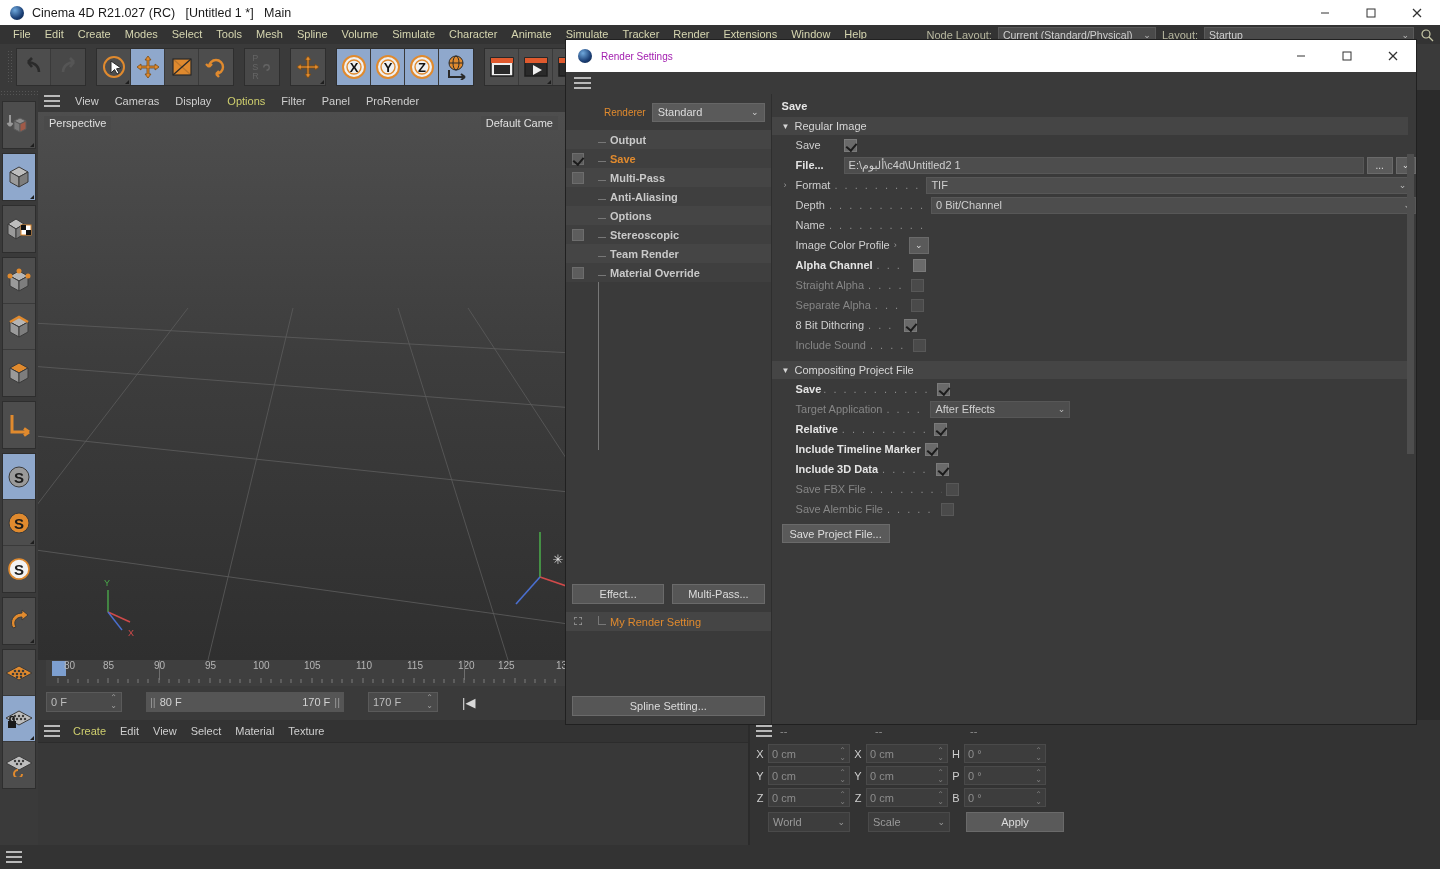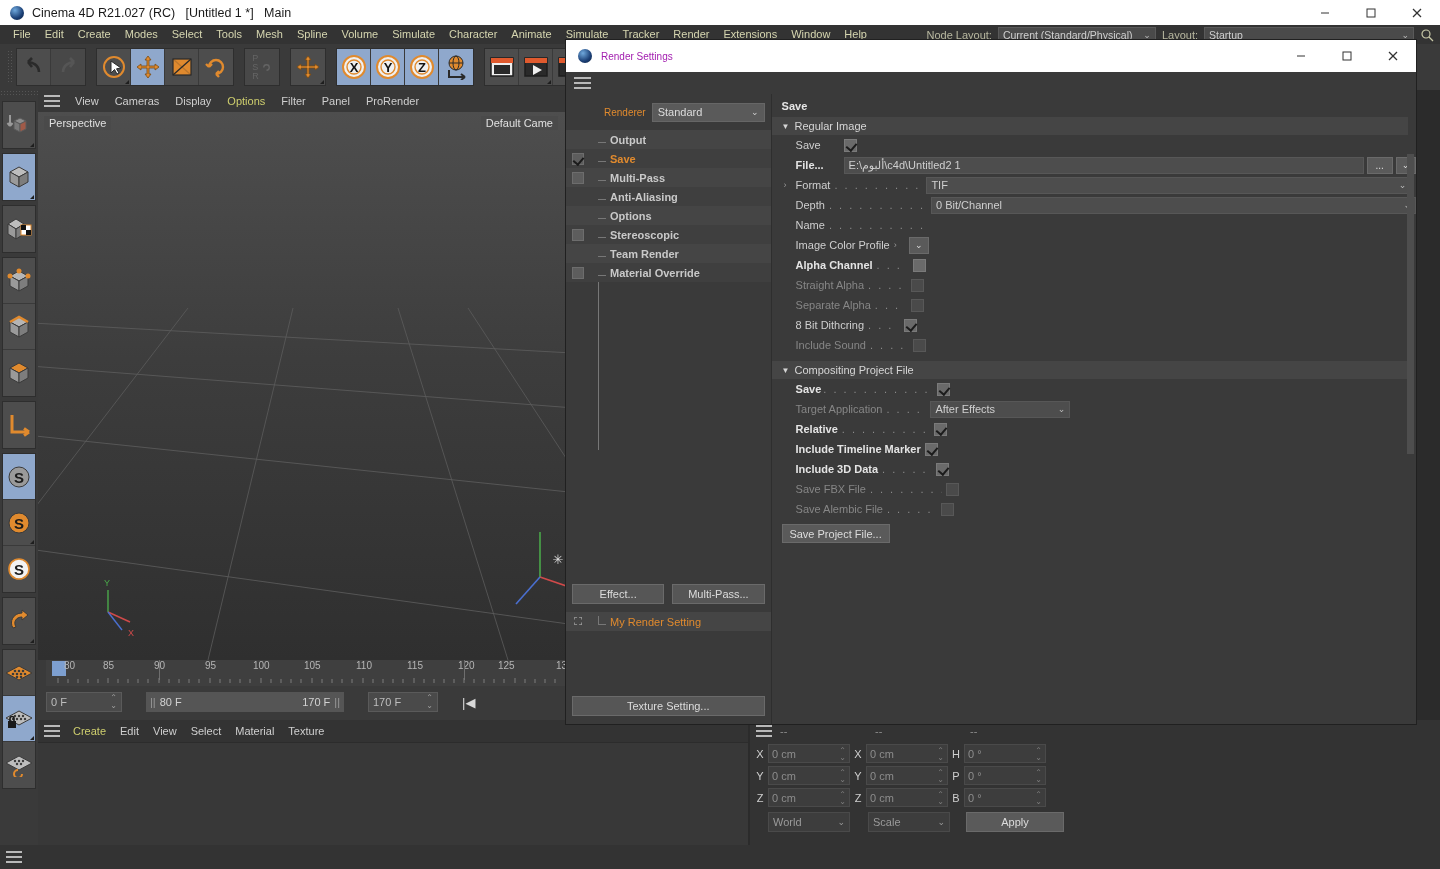--- a/index.html
+++ b/index.html
@@ -902,21 +902,21 @@
         <div class="rs-btn">Effect...</div>
         <div class="rs-btn">Multi-Pass...</div>
       </div>
 
       <div class="myrs">
         <span class="ic">⛶</span>
         <span class="lb">My Render Setting</span>
       </div>
 
       <div class="rs-bottom">
-        <div class="rs-bigbtn">Texture Setting...</div>
+        <div class="rs-bigbtn">Spline Setting...</div>
       </div>
     </div>
 
     <div class="rs-right">
       <div class="rp-title">Save</div>
 
       <div class="rp-group">
         <span class="arw">▼</span>
         <span>Regular Image</span>
       </div>

